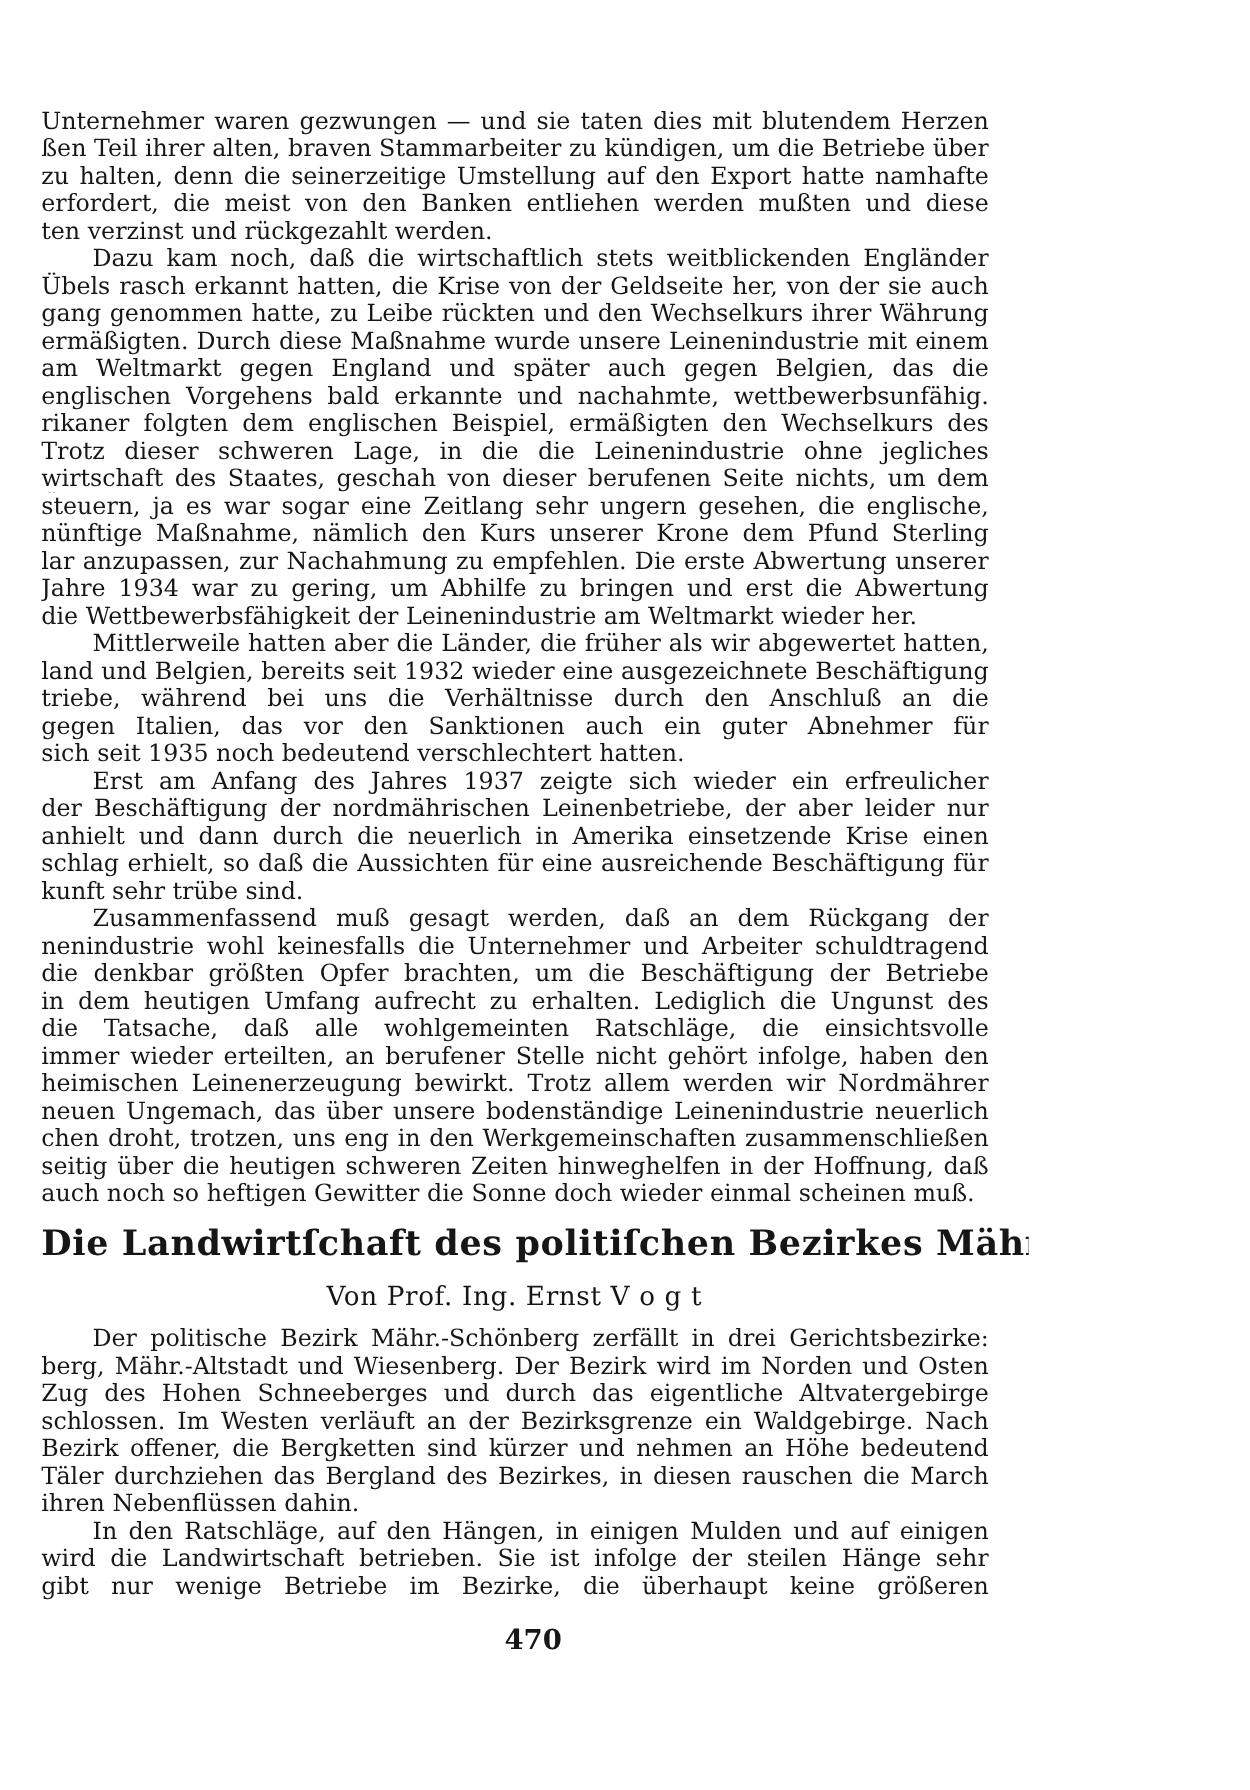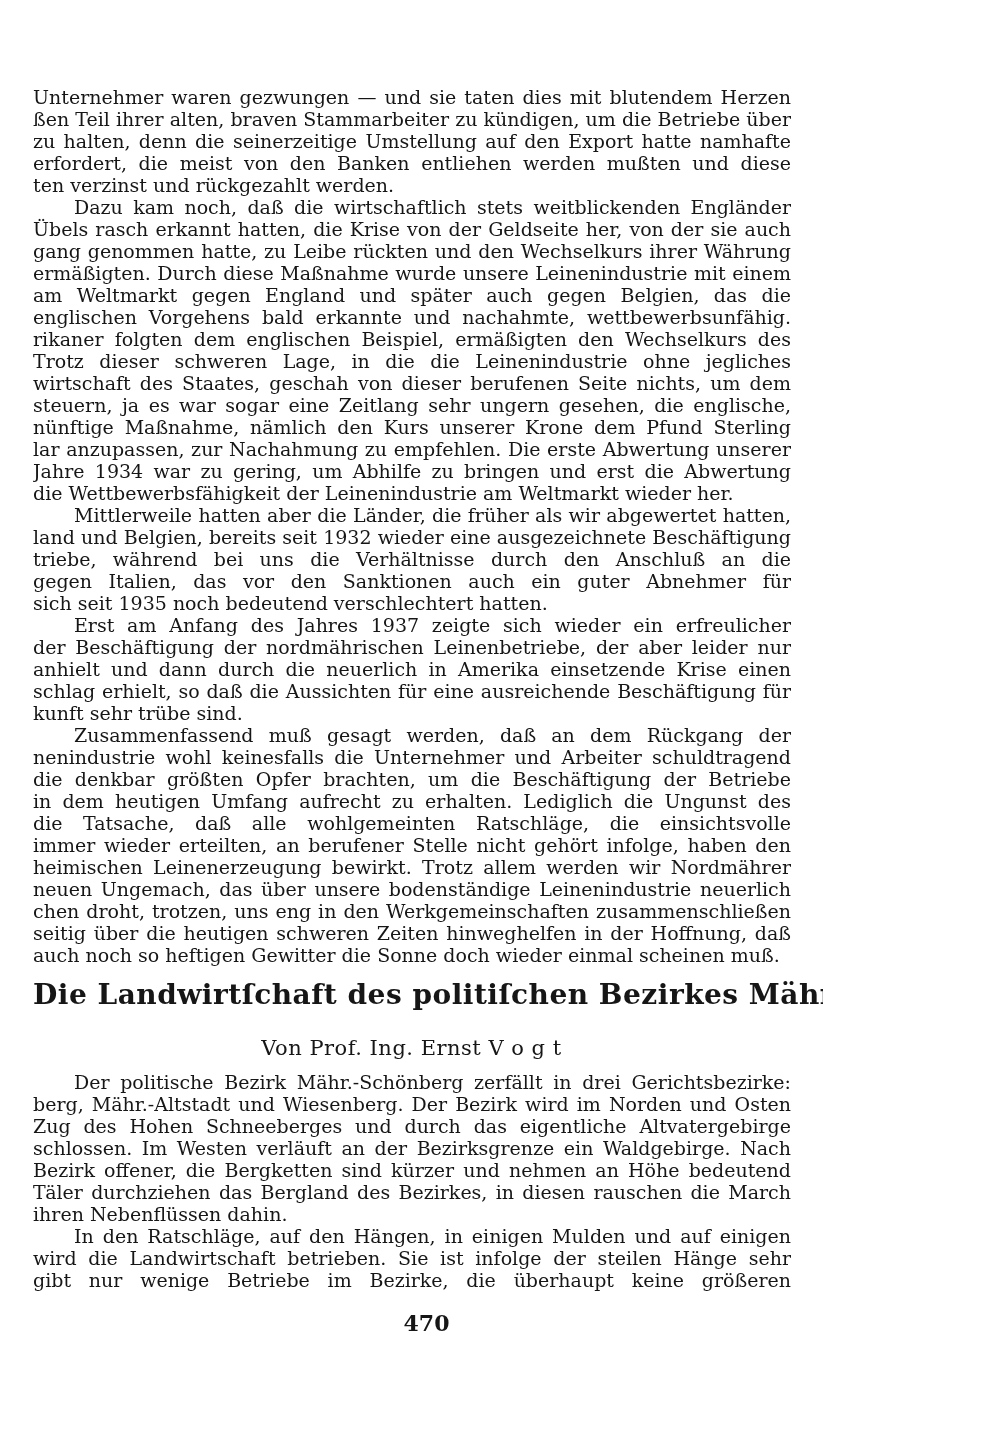--- a/index.html
+++ b/index.html
@@ -31,21 +31,21 @@
   .title {
     margin: 10px 33px 0 33px;
     text-align: center;
     font-size: 28px;
     font-weight: bold;
     line-height: 38px;
     letter-spacing: 0.5px;
     white-space: nowrap;
   }
   .byline {
-    margin-top: 21px;
+    margin-top: 10px;
     text-align: center;
     font-size: 21px;
     line-height: 26px;
     letter-spacing: 0.5px;
   }
   .page-number {
     margin: 20px 0 16px 30px;
     font-size: 22px;
     font-weight: bold;
     line-height: 24px;

